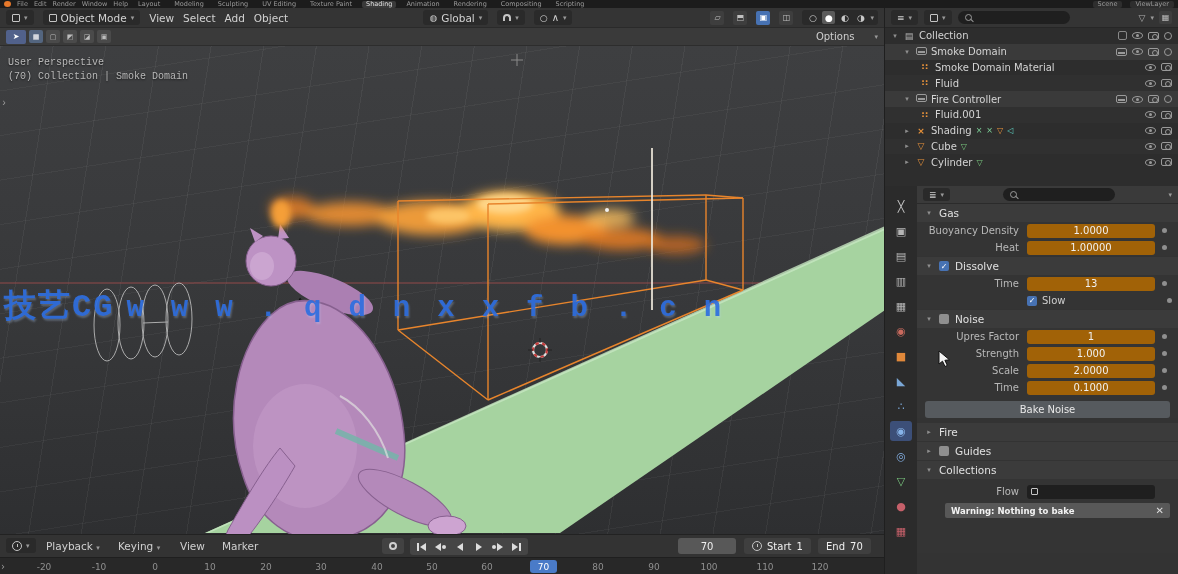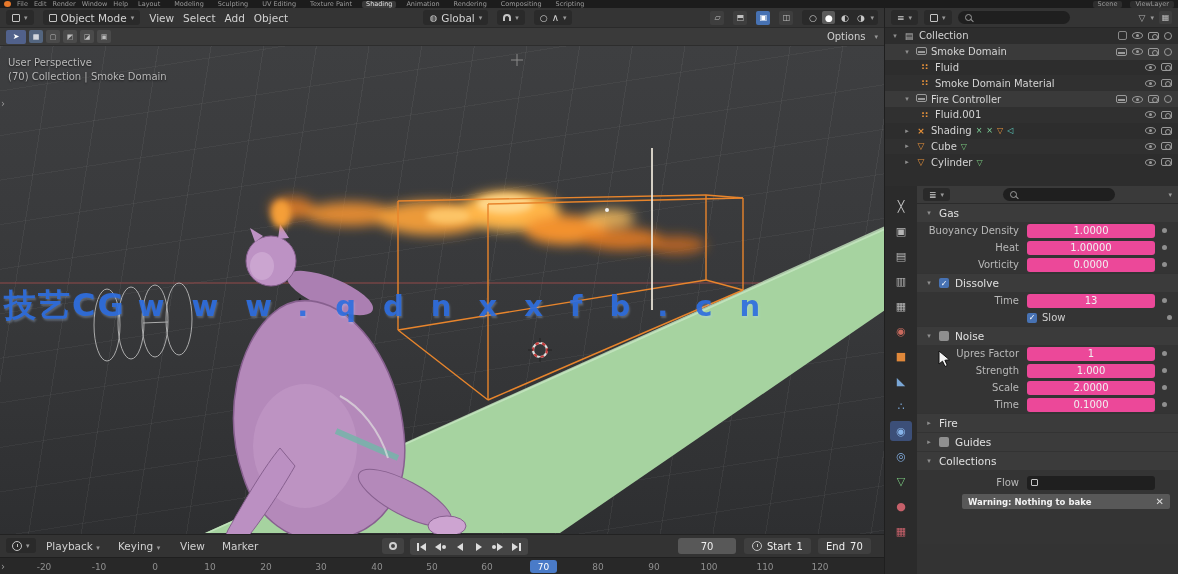--- a/index.html
+++ b/index.html
@@ -30,28 +30,29 @@
   .toggle-sq.blue { background:#4772b3; color:#fff; }
   .shade-pill { background:#2a2a2a; border-radius:3px; height:15px; display:inline-flex; align-items:center; padding:0 4px; gap:3px; font-size:9px; }
   .shade-dot { width:13px; height:13px; border-radius:2px; display:inline-flex; align-items:center; justify-content:center; color:#c9c9c9; }
   .shade-dot.active { background:#5b5b5b; color:#fff; }
 
   
   .tool-row { height:18px; background:#3a3a3a; border-bottom:1px solid #2d2d2d; display:flex; align-items:center; padding:0 6px; gap:3px; }
   .tool-btn { width:20px; height:14px; border-radius:2px; background:#51618b; display:inline-flex; align-items:center; justify-content:center; color:#fff; font-size:8px; }
   .tool-sm { width:14px; height:13px; border-radius:2px; background:#4a4a4a; display:inline-flex; align-items:center; justify-content:center; color:#bdbdbd; font-size:7px; }
   .tool-sm.sel { background:#53657f; color:#fff; }
-  .options { margin-left:auto; display:flex; align-items:center; gap:9px; font-size:10px; color:#cfcfcf; }
+  .options { margin-left:auto; display:flex; align-items:center; gap:20px; font-size:10px; color:#cfcfcf; }
 
   
   .viewport { position:relative; height:488px; overflow:hidden;
     background-image:
       repeating-linear-gradient(99deg, rgba(255,255,255,0.05) 0px, rgba(255,255,255,0.05) 1px, transparent 1px, transparent 52px),
       repeating-linear-gradient(171deg, rgba(255,255,255,0.04) 0px, rgba(255,255,255,0.04) 1px, transparent 1px, transparent 44px),
       linear-gradient(180deg, #3e3f41 0%, #37383a 55%, #2e2f31 100%);
+    font-family: Liberation Mono, monospace;
   }
   .scene { position:absolute; left:0; top:0; }
   .vp-overlay { position:absolute; left:8px; top:10px; font-size:10px; color:#b8b8b8; text-shadow:0 1px 2px rgba(0,0,0,.6); line-height:14px; }
   .watermark { position:absolute; left:4px; top:238px; white-space:nowrap; font-weight:bold; color:#2f6fe0; opacity:.92; text-shadow:1px 2px 2px rgba(190,215,255,.3); z-index:5; }
   .wm-cjk { font-size:32px; letter-spacing:2px; }
   .wm-url { font-size:29px; letter-spacing:27px; margin-left:12px; }
   .edge-arrow { position:absolute; color:#9a9a9a; font-size:10px; }
 
   
   .tl-header { position:relative; height:23px; background:#333333; border-top:1px solid #222; font-size:10.5px; color:#d0d0d0; }
@@ -116,28 +117,28 @@
   .pt-constraints::before { content:"◎"; color:#86b3e8; }
   .pt-objectdata::before { content:"▽"; color:#79c77e; }
   .pt-material::before { content:"●"; color:#c6606a; }
   .pt-texture::before { content:"▦"; color:#c6606a; }
   .pcontent { flex:1; background:#333333; overflow:hidden; }
   .phdr { height:18px; background:#3a3a3a; border-bottom:1px solid #2b2b2b; display:flex; align-items:center; gap:6px; padding:0 6px; }
   .panel { background:#343434; margin-bottom:1px; }
   .phead { height:18px; background:#3b3b3b; display:flex; align-items:center; gap:6px; padding:0 8px; font-size:10.5px; color:#e0e0e0; }
   .frow { display:flex; align-items:center; height:17px; padding:0 6px; }
   .flabel { width:96px; text-align:right; margin-right:8px; font-size:10px; color:#b8b8b8; flex:none; }
-  .vpill { width:128px; height:14px; background:#ec4899; border-radius:3px; color:#f0f0f0; font-size:10px; display:flex; align-items:center; justify-content:center; flex:none; }
+  .vpill { width:128px; height:14px; background:#a16207; border-radius:3px; color:#f0f0f0; font-size:10px; display:flex; align-items:center; justify-content:center; flex:none; }
   .vpill.darkfield { background:#1f1f1f; justify-content:flex-start; padding:0 4px; gap:4px; }
   .adot { width:5px; height:5px; border-radius:50%; background:#8f8f8f; margin-left:7px; flex:none; }
   .cbx { width:10px; height:10px; border-radius:2px; display:inline-flex; align-items:center; justify-content:center; font-size:8px; flex:none; }
   .cbx.on { background:#4772b3; color:#fff; }
   .cbx.off { background:#8f8f8f; }
   .bakebtn { margin:5px 8px; height:17px; background:#565a5e; border-radius:3px; display:flex; align-items:center; justify-content:center; font-size:10px; color:#e8e8e8; }
-  .warnbar { margin:3px 8px 0 45px; height:15px; background:#585858; border-radius:2px; display:flex; align-items:center; padding:0 6px; font-size:8.5px; font-weight:bold; color:#f2f2f2; }
+  .warnbar { margin:3px 8px 0 28px; height:15px; background:#585858; border-radius:2px; display:flex; align-items:center; padding:0 6px; font-size:8.5px; font-weight:bold; color:#f2f2f2; }
   .warnbar .x { margin-left:auto; font-size:10px; color:#ddd; }
   .mcursor { position:absolute; z-index:50; }
 </style>
 </head>
 <body>
 
 <div class="app">
 
   <div class="topbar">
     <span class="logo"></span>
@@ -439,29 +440,29 @@
         <span>Smoke Domain</span>
         <span class="olright">
             <span class="i-scr"></span>
             <span class="i-eye"></span>
             <span class="i-cam"></span>
             <span class="i-circ"></span>
           </span>
       </div>
       <div class="olrow" style="padding-left:34px">
         <span class="oli ic-part"></span>
-        <span>Fluid</span>
+        <span>Smoke Domain Material</span>
         <span class="olright">
             <span class="i-eye"></span>
             <span class="i-cam"></span>
           </span>
       </div>
       <div class="olrow" style="padding-left:34px">
         <span class="oli ic-part"></span>
-        <span>Smoke Domain Material</span>
+        <span>Fluid</span>
         <span class="olright">
             <span class="i-eye"></span>
             <span class="i-cam"></span>
           </span>
       </div>
       <div class="olrow hl" style="padding-left:18px">
         <span class="car">▾</span>
         <span class="oli"><span class="i-scr"></span></span>
         <span>Fire Controller</span>
         <span class="olright">
@@ -551,25 +552,20 @@
           <div class="frow">
               <span class="flabel">Buoyancy Density</span>
               <span class="vpill">1.0000</span>
               <span class="adot"></span>
             </div>
           <div class="frow">
               <span class="flabel">Heat</span>
               <span class="vpill">1.00000</span>
               <span class="adot"></span>
             </div>
-          <div class="frow">
-              <span class="flabel">Vorticity</span>
-              <span class="vpill">0.0000</span>
-              <span class="adot"></span>
-            </div>
         </div>
 
         <div class="panel">
           <div class="phead">
               <span class="car">▾</span>
               <span class="cbx on">✓</span>
               <span>Dissolve</span>
             </div>
           <div class="frow">
               <span class="flabel">Time</span>
@@ -603,20 +599,21 @@
           <div class="frow">
               <span class="flabel">Scale</span>
               <span class="vpill">2.0000</span>
               <span class="adot"></span>
             </div>
           <div class="frow">
               <span class="flabel">Time</span>
               <span class="vpill">0.1000</span>
               <span class="adot"></span>
             </div>
+          <div class="bakebtn">Bake Noise</div>
         </div>
 
         <div class="panel">
           <div class="phead">
               <span class="car">▸</span>
               <span>Fire</span>
             </div>
         </div>
 
         <div class="panel">

